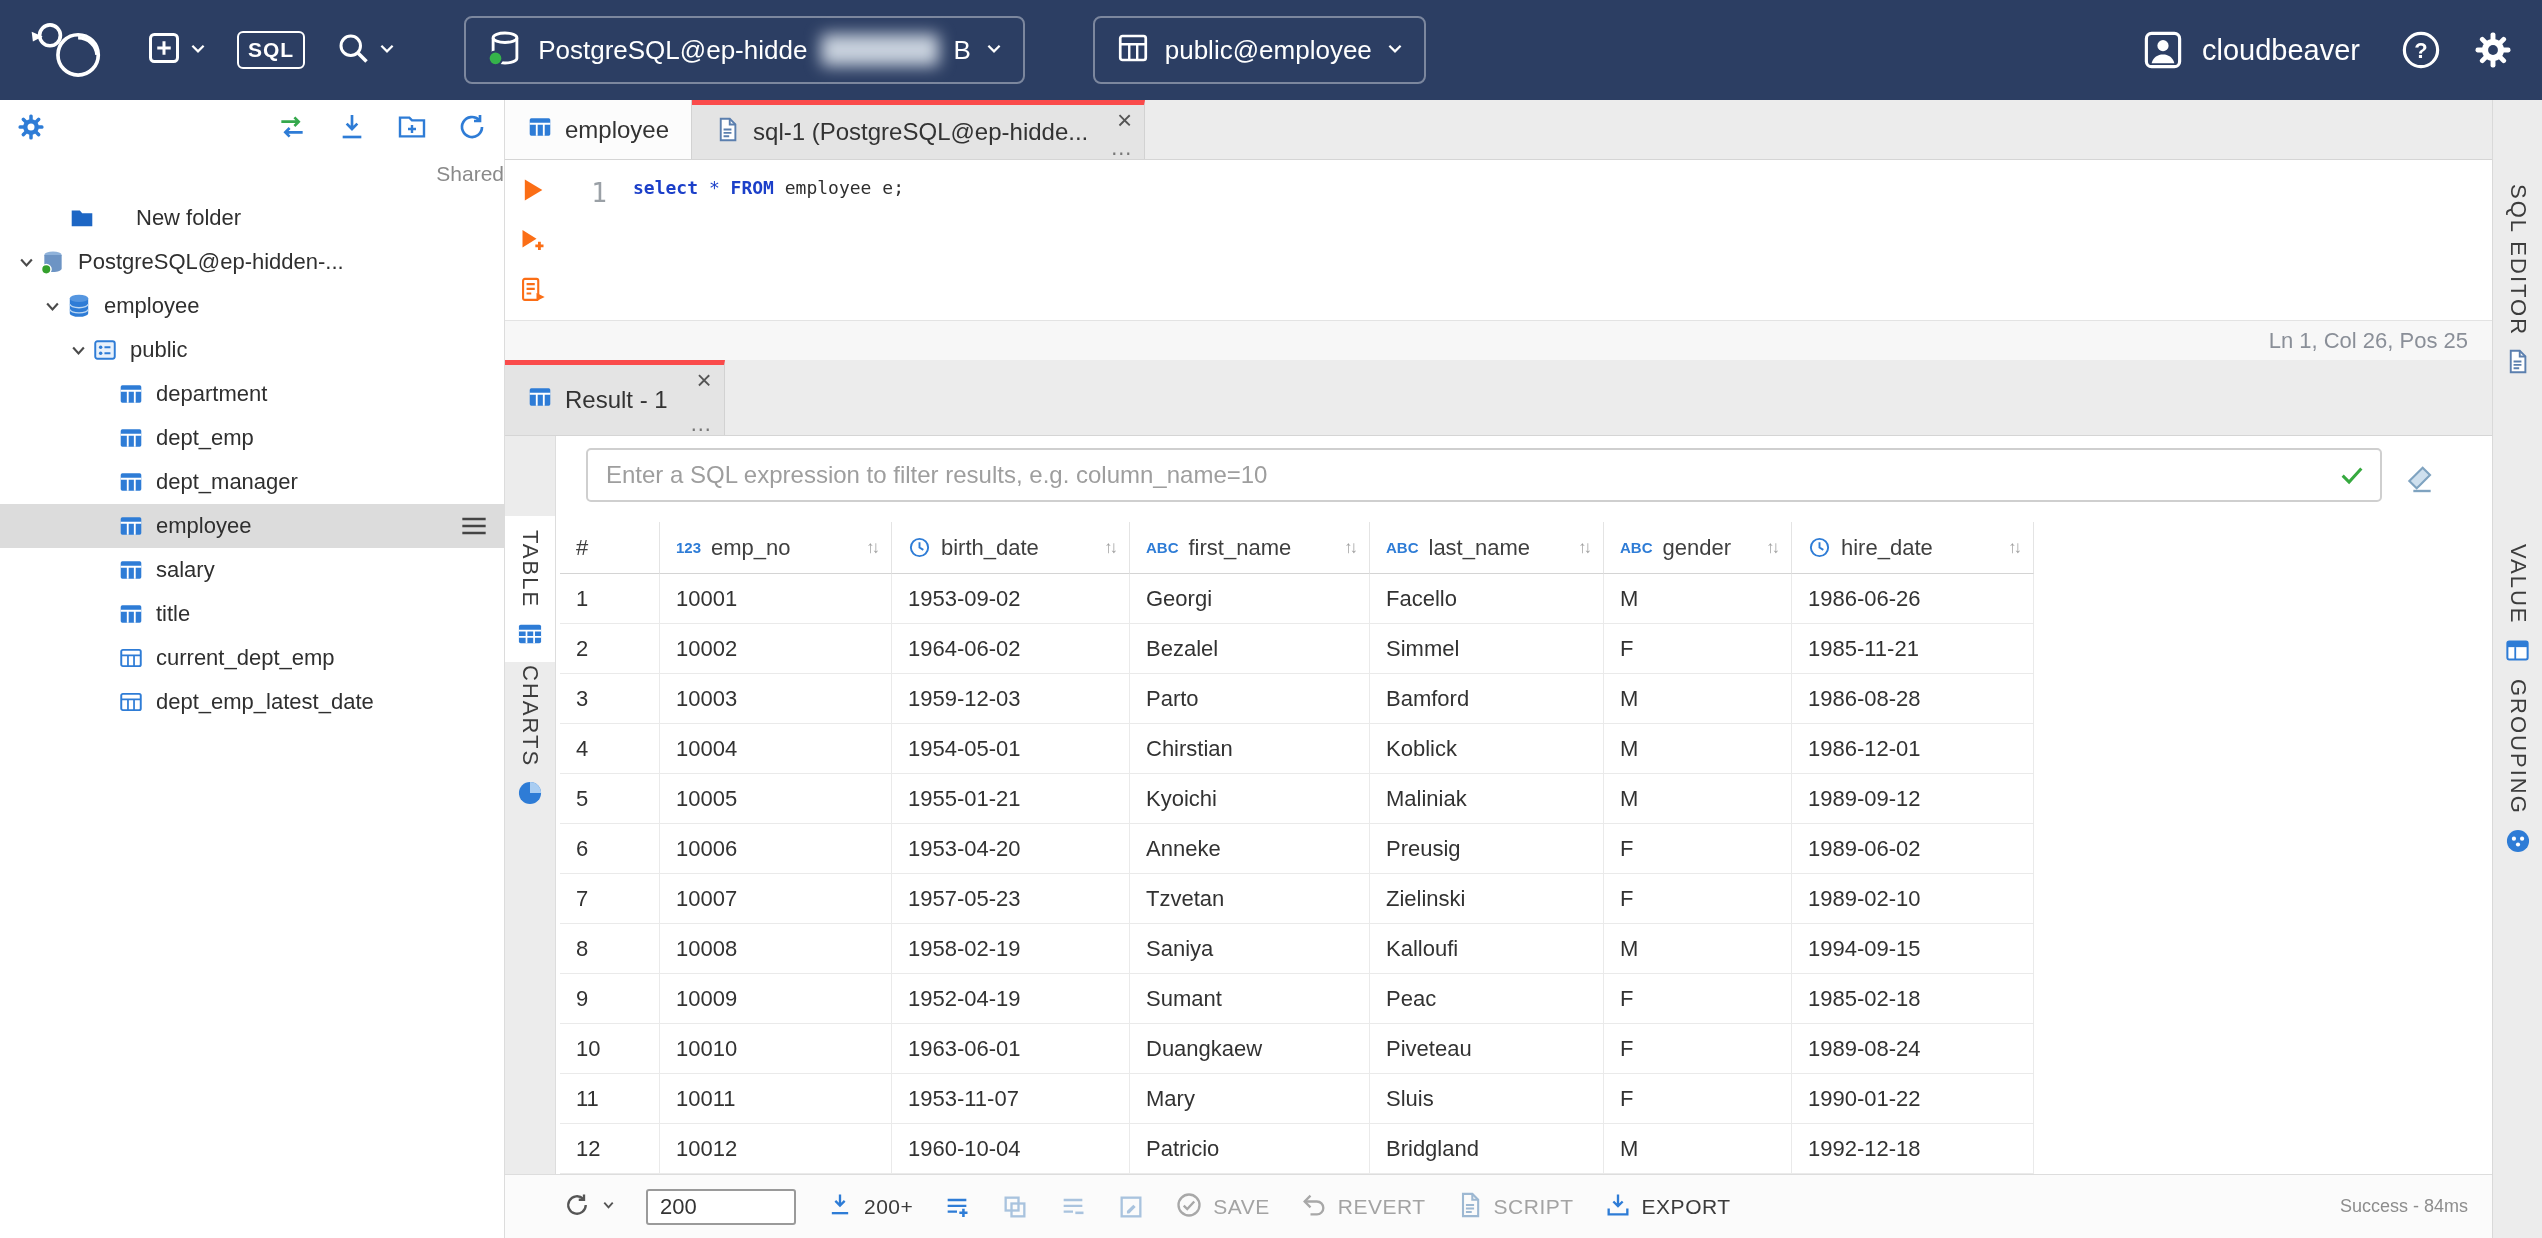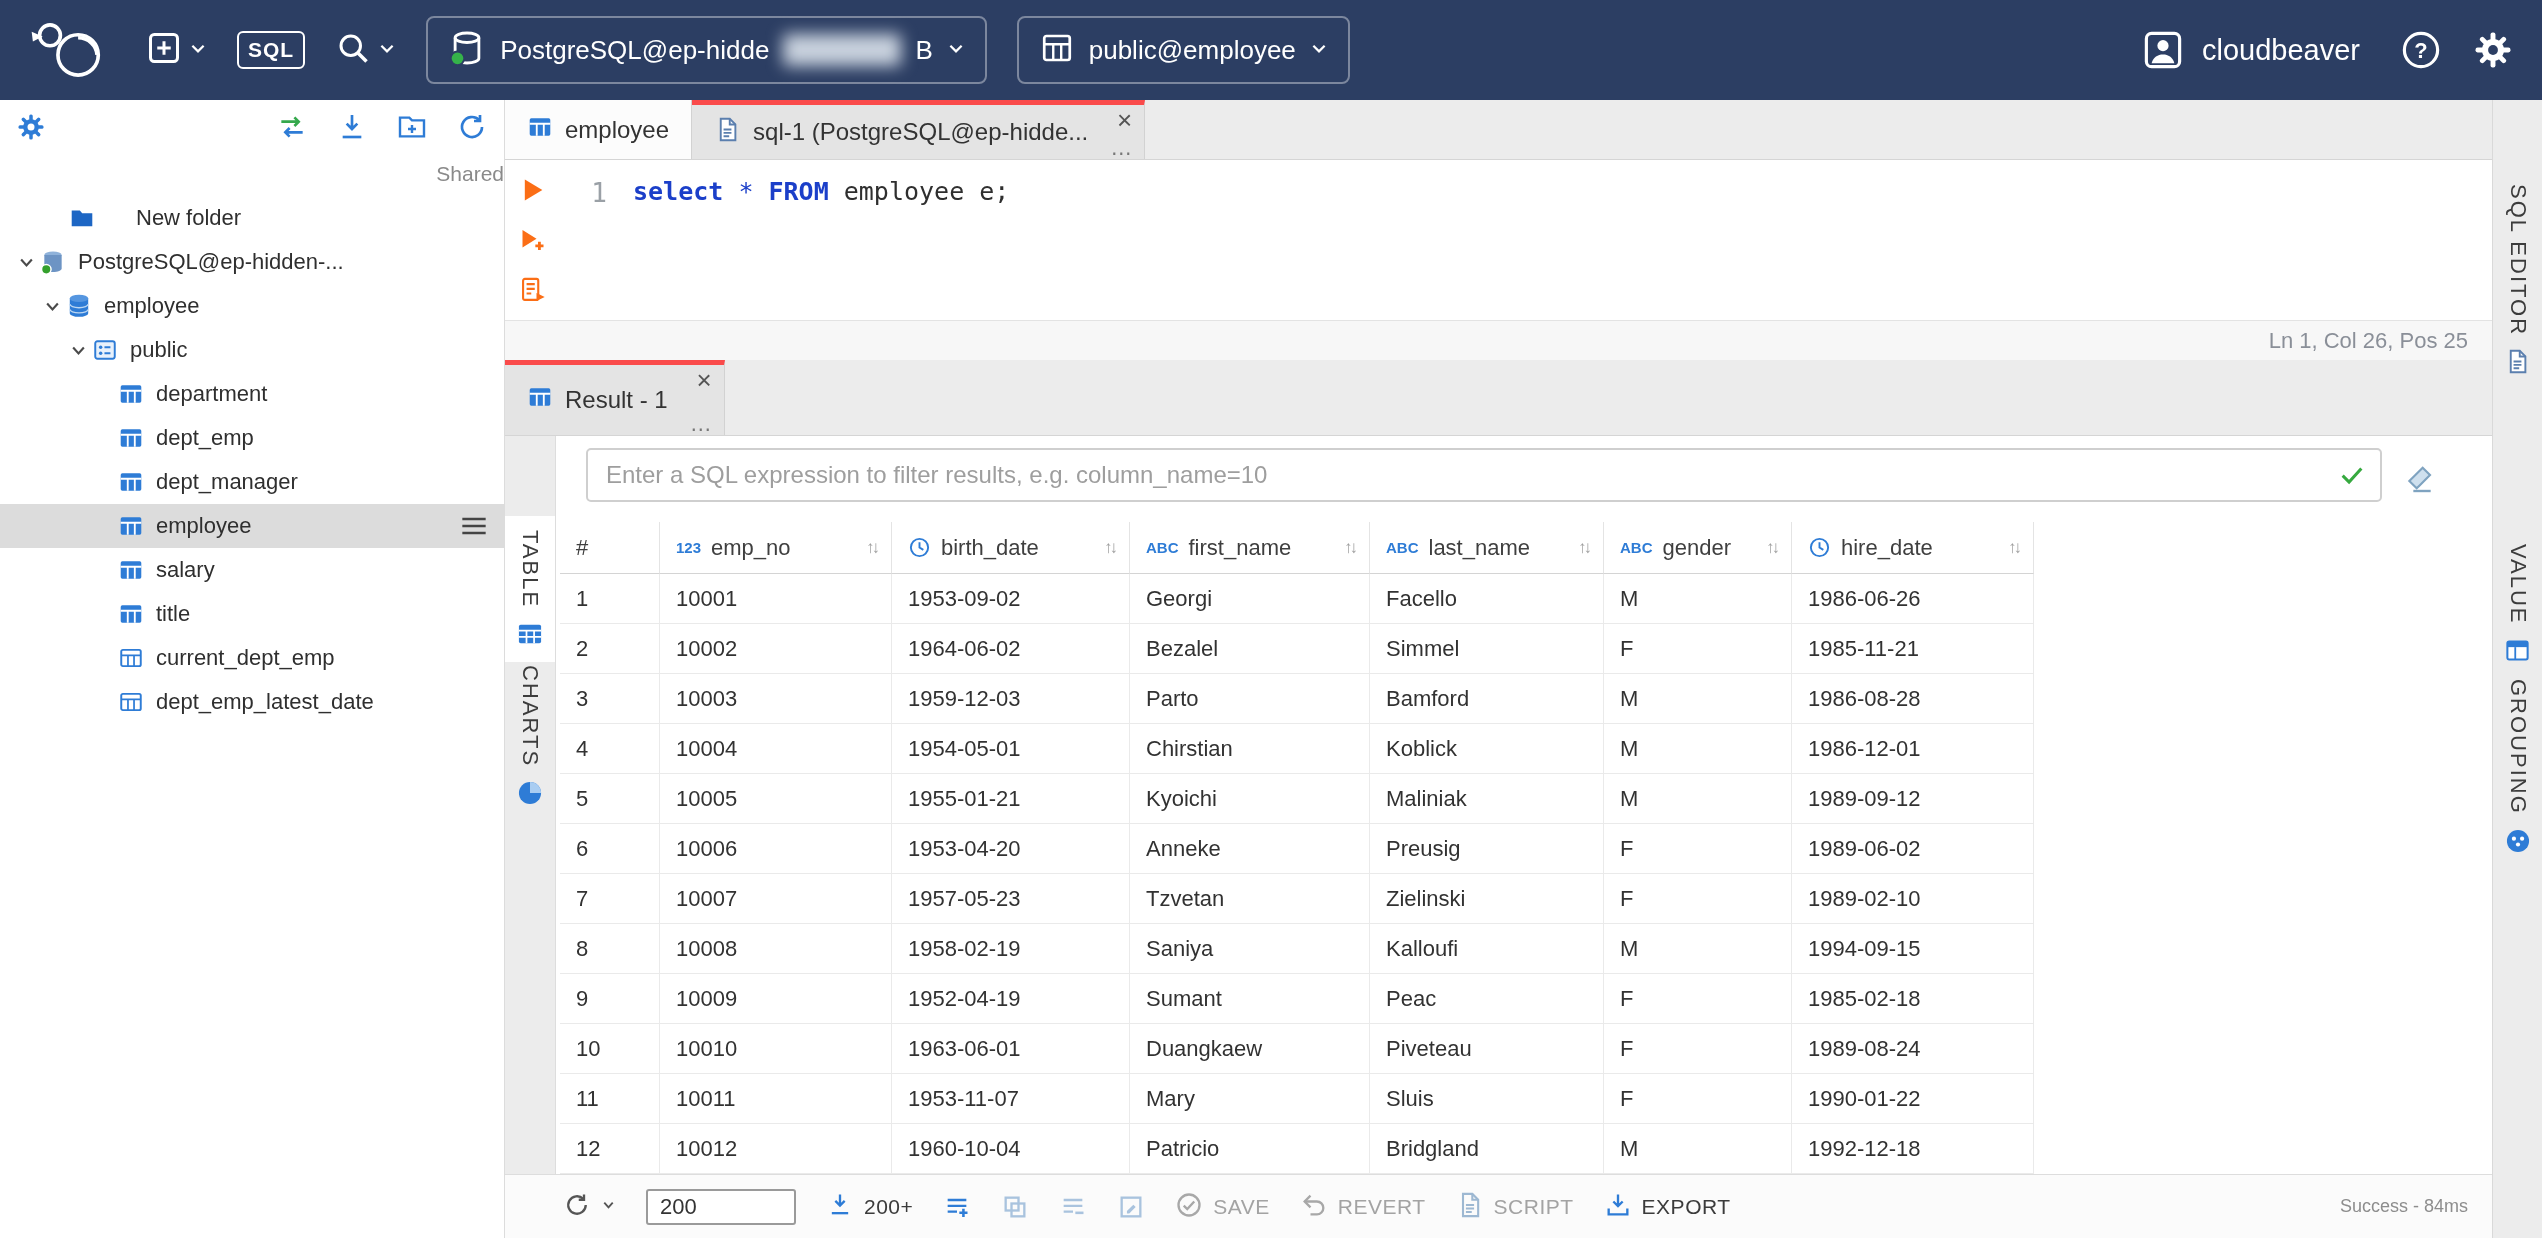--- a/index.html
+++ b/index.html
@@ -5,21 +5,21 @@
   *{box-sizing:border-box;margin:0;padding:0;}
   html,body{width:2542px;height:1238px;overflow:hidden;background:#fff;font-family:"Liberation Sans",sans-serif;}
   body{position:relative;}
   .spacer{flex:1;}
 
   
   #topbar{position:absolute;left:0;top:0;width:2542px;height:100px;background:#2c3e63;display:flex;align-items:center;padding:0 28px;gap:30px;color:#fff;}
   .tb-logo{display:inline-flex;align-items:center;cursor:pointer;}
   .tb-btn{display:inline-flex;align-items:center;gap:7px;cursor:pointer;}
   .sqlbadge{border:2px solid #fff;border-radius:6px;padding:5px 9px;font-size:21px;font-weight:bold;letter-spacing:1px;}
-  .pill{display:flex;align-items:center;gap:14px;border:2px solid rgba(255,255,255,.38);border-radius:8px;height:68px;padding:4px 20px;cursor:pointer;}
+  .pill{display:flex;align-items:center;gap:14px;border:2px solid rgba(255,255,255,.38);border-radius:8px;height:68px;padding:4px 20px;cursor:pointer;margin-left:38px;}
   .pill-label{font-size:26px;white-space:nowrap;}
   .blurred{width:118px;height:32px;border-radius:4px;background:#c9d2de;filter:blur(8px);}
   .tb-brand{font-size:29px;margin:0 10px 0 -12px;}
   .tb-icon{display:inline-flex;cursor:pointer;}
 
   
   #sidebar{position:absolute;left:0;top:100px;width:505px;bottom:0;background:#fff;border-right:1px solid #dcdcdc;overflow:hidden;}
   .side-toolbar{height:54px;display:flex;align-items:center;padding:0 16px;gap:28px;}
   .st-icon{display:inline-flex;cursor:pointer;}
   .shared-label{color:#8a8a8a;font-size:21px;padding:8px 0 10px 14px;text-align:right;}
@@ -37,21 +37,21 @@
   .tab.active{background:#e4e4e4;border-top:5px solid #fa4b4b;}
   .tab.closable{padding-right:56px;}
   .tab-close{position:absolute;top:2px;right:12px;font-size:26px;color:#555;line-height:1;}
   .tab-dots{position:absolute;bottom:0px;right:12px;font-size:22px;color:#777;line-height:1;}
 
   #editor{flex:0 0 200px;display:flex;flex-direction:column;background:#fff;}
   .editor-body{flex:1;display:flex;}
   .gutter{flex:0 0 56px;display:flex;flex-direction:column;align-items:center;padding-top:16px;gap:22px;}
   .g-btn{display:inline-flex;cursor:pointer;}
   .linenos{flex:0 0 72px;text-align:right;padding:18px 26px 0 0;font-family:"DejaVu Sans Mono",monospace;font-size:26px;color:#9aa0a6;}
-  .code{flex:1;padding-top:17px;font-family:"DejaVu Sans Mono",monospace;font-size:25px;color:#2f2f2f;cursor:text;}
+  .code{flex:1;padding-top:17px;font-family:"DejaVu Sans Mono",monospace;font-size:18px;color:#2f2f2f;cursor:text;}
   .tok-kw{color:#1b3fc9;font-weight:bold;}
   .tok-op{color:#1b3fc9;}
   .tok-plain{color:#2f2f2f;}
   .editor-status{flex:0 0 40px;background:#f7f7f7;border-top:1px solid #e3e3e3;display:flex;align-items:center;justify-content:flex-end;padding-right:24px;font-size:22px;color:#8a8f98;}
 
   
   #results{flex:1;display:flex;flex-direction:column;min-height:0;}
   .result-strip{height:76px;flex:0 0 76px;}
   .results-mid{flex:1;display:flex;min-height:0;}
   .railL{flex:0 0 51px;background:#ececec;border-right:1px solid #ddd;position:relative;}

